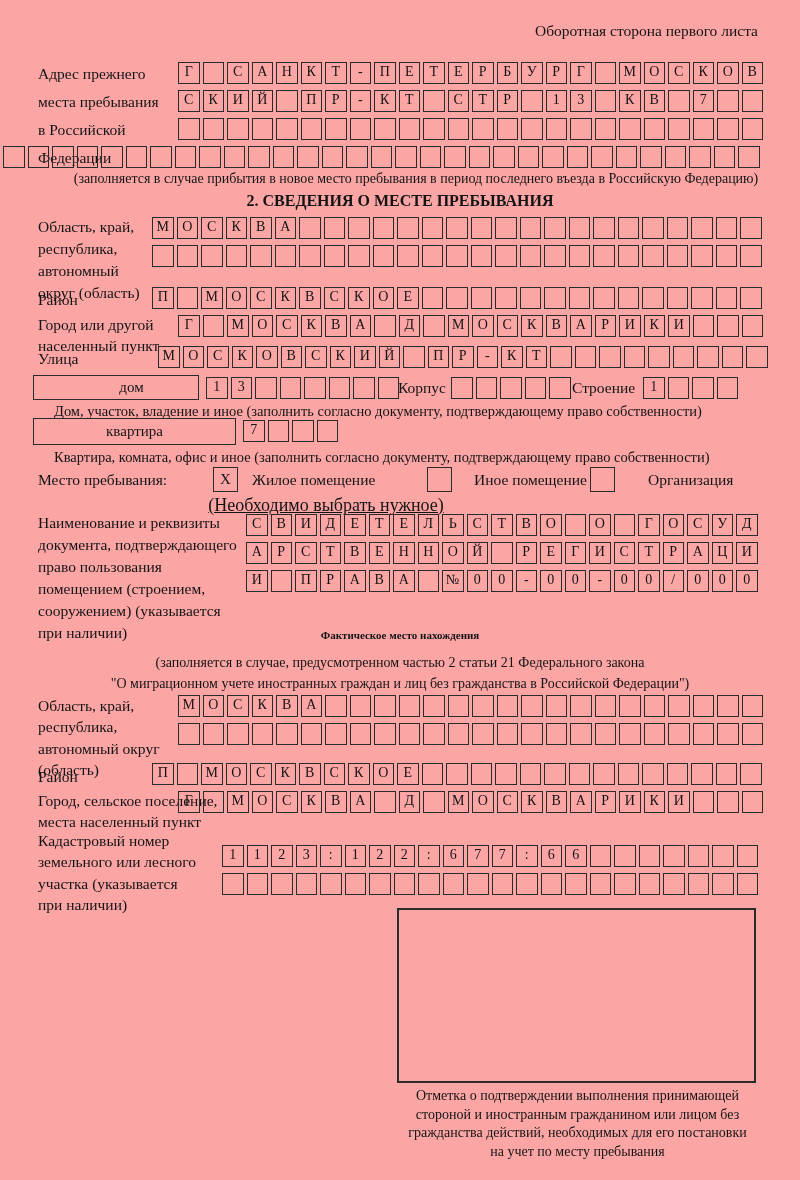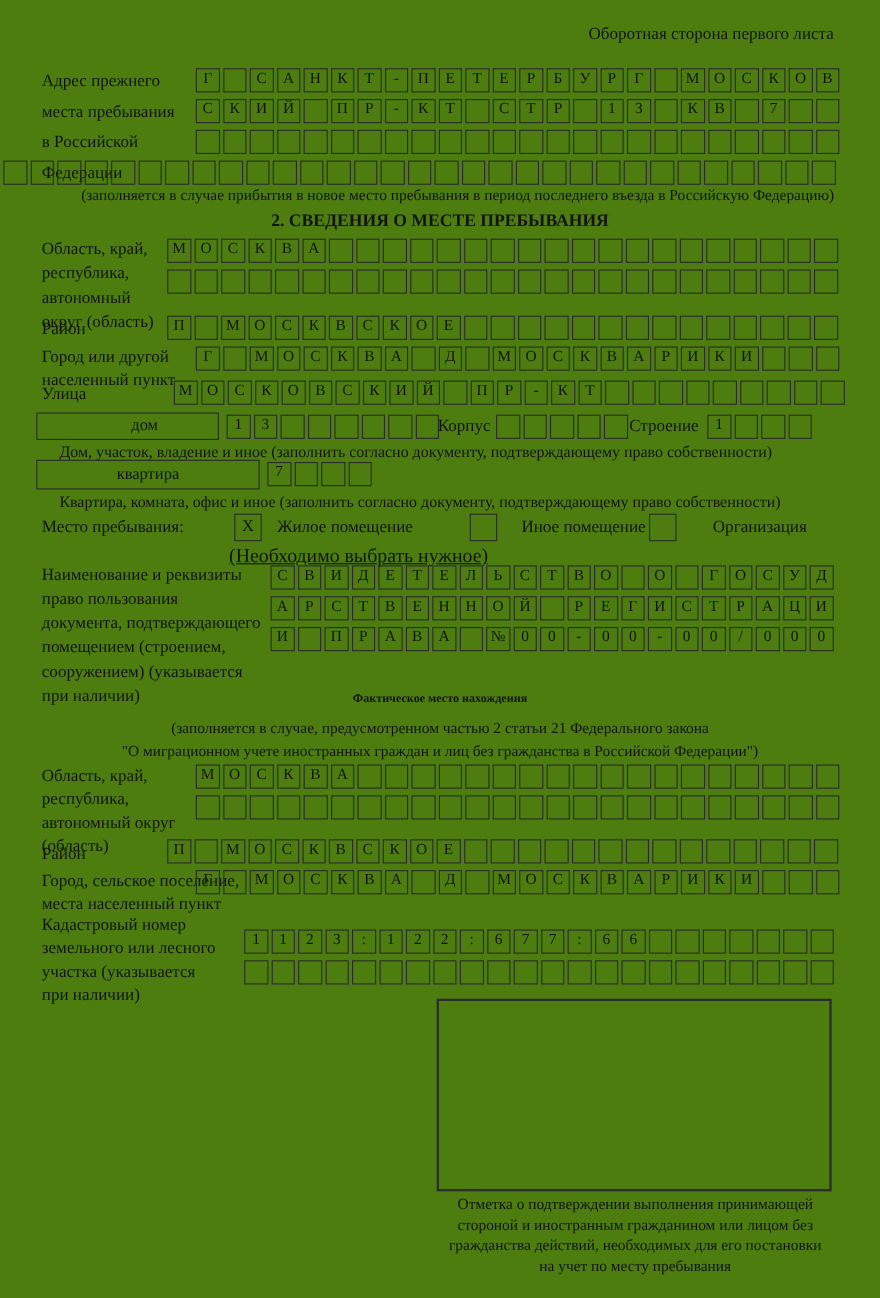--- a/index.html
+++ b/index.html
@@ -1,16 +1,16 @@
 <!DOCTYPE html>
 <html><head>
 <meta charset="utf-8">
 <style>
   html,body{margin:0;padding:0;background:#fff;}
-  .page{position:relative;width:800px;height:1180px;background:#4d7c0f;
+  .page{position:relative;width:800px;height:1180px;background:#fca5a5;
         font-family:"Liberation Serif",serif;color:#141414;overflow:hidden;}
   .abs{position:absolute;}
   .row{position:absolute;display:flex;gap:3px;}
   .cell{flex:0 0 21.5px;width:21.5px;height:22px;border:1.5px solid #2b2b2b;
         box-sizing:border-box;font-size:14px;line-height:18px;text-align:center;
         font-family:"Liberation Serif",serif;}
   .lbl{position:absolute;font-size:15.5px;line-height:21px;}
   .lh28 div{line-height:28px;}
   .lh22 div{line-height:22px;}
   .lh21 div{line-height:21.3px;}
@@ -343,22 +343,22 @@
   <div class="chk" style="left:213px;top:467px;">X</div>
   <div class="abs" style="left:252px;top:471px;font-size:15.5px;">Жилое помещение</div>
   <div class="chk" style="left:427px;top:467px;"></div>
   <div class="abs" style="left:474px;top:471px;font-size:15.5px;">Иное помещение</div>
   <div class="chk" style="left:590px;top:467px;"></div>
   <div class="abs" style="left:648px;top:471px;font-size:15.5px;">Организация</div>
   <div class="abs" style="left:126px;top:495px;width:400px;text-align:center;font-size:18px;text-decoration:underline;">(Необходимо выбрать нужное)</div>
 
   <div class="lbl lh22" style="left:38px;top:512px;">
       <div>Наименование и реквизиты</div>
+      <div>документа, подтверждающего</div>
       <div>право пользования</div>
-      <div>документа, подтверждающего</div>
       <div>помещением (строением,</div>
       <div>сооружением) (указывается</div>
       <div>при наличии)</div>
     </div>
   <div class="row" style="left:246px;top:514px;">
       <span class="cell">С</span>
       <span class="cell">В</span>
       <span class="cell">И</span>
       <span class="cell">Д</span>
       <span class="cell">Е</span>

